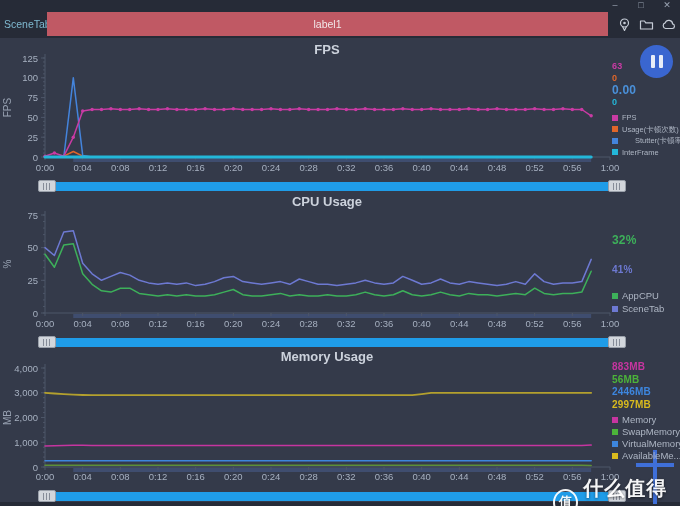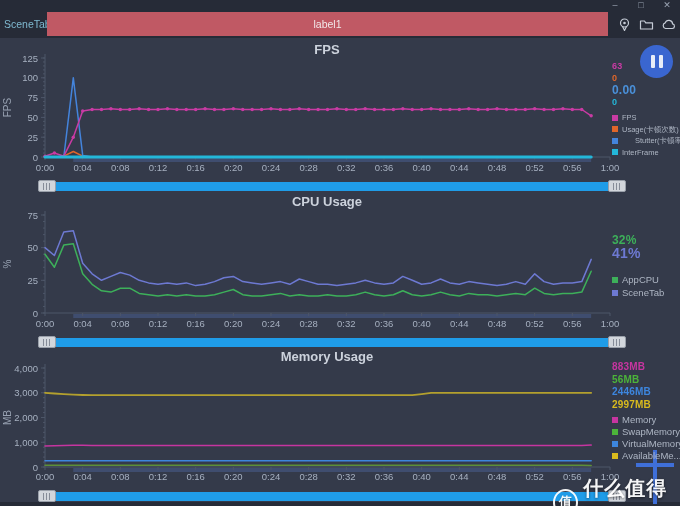--- a/index.html
+++ b/index.html
@@ -384,21 +384,21 @@
       <span class="sq" style="background: rgb(68, 132, 220);"></span>
       <span>Stutter(卡顿率)</span>
     </div>
     <div class="item" style="font-size: 7.5px; line-height: 11.5px;">
       <span class="sq" style="background: rgb(35, 183, 217);"></span>
       <span>InterFrame</span>
     </div>
   </div>
 <div id="legend-1" class="legend">
     <div class="val" style="color: rgb(61, 176, 90); font-size: 12px; line-height: 13px;">32%</div>
-    <div class="val" style="color: rgb(109, 121, 210); font-size: 14px; line-height: 13px;">41%</div>
+    <div class="val" style="color: rgb(109, 121, 210); font-size: 10px; line-height: 13px; margin-top: 16px;">41%</div>
     <div style="height: 14px;"></div>
     <div class="item" style="font-size: 9.5px; line-height: 12.5px;">
       <span class="sq" style="background: rgb(61, 176, 90);"></span>
       <span>AppCPU</span>
     </div>
     <div class="item" style="font-size: 9.5px; line-height: 12.5px;">
       <span class="sq" style="background: rgb(109, 121, 210);"></span>
       <span>SceneTab</span>
     </div>
   </div>

